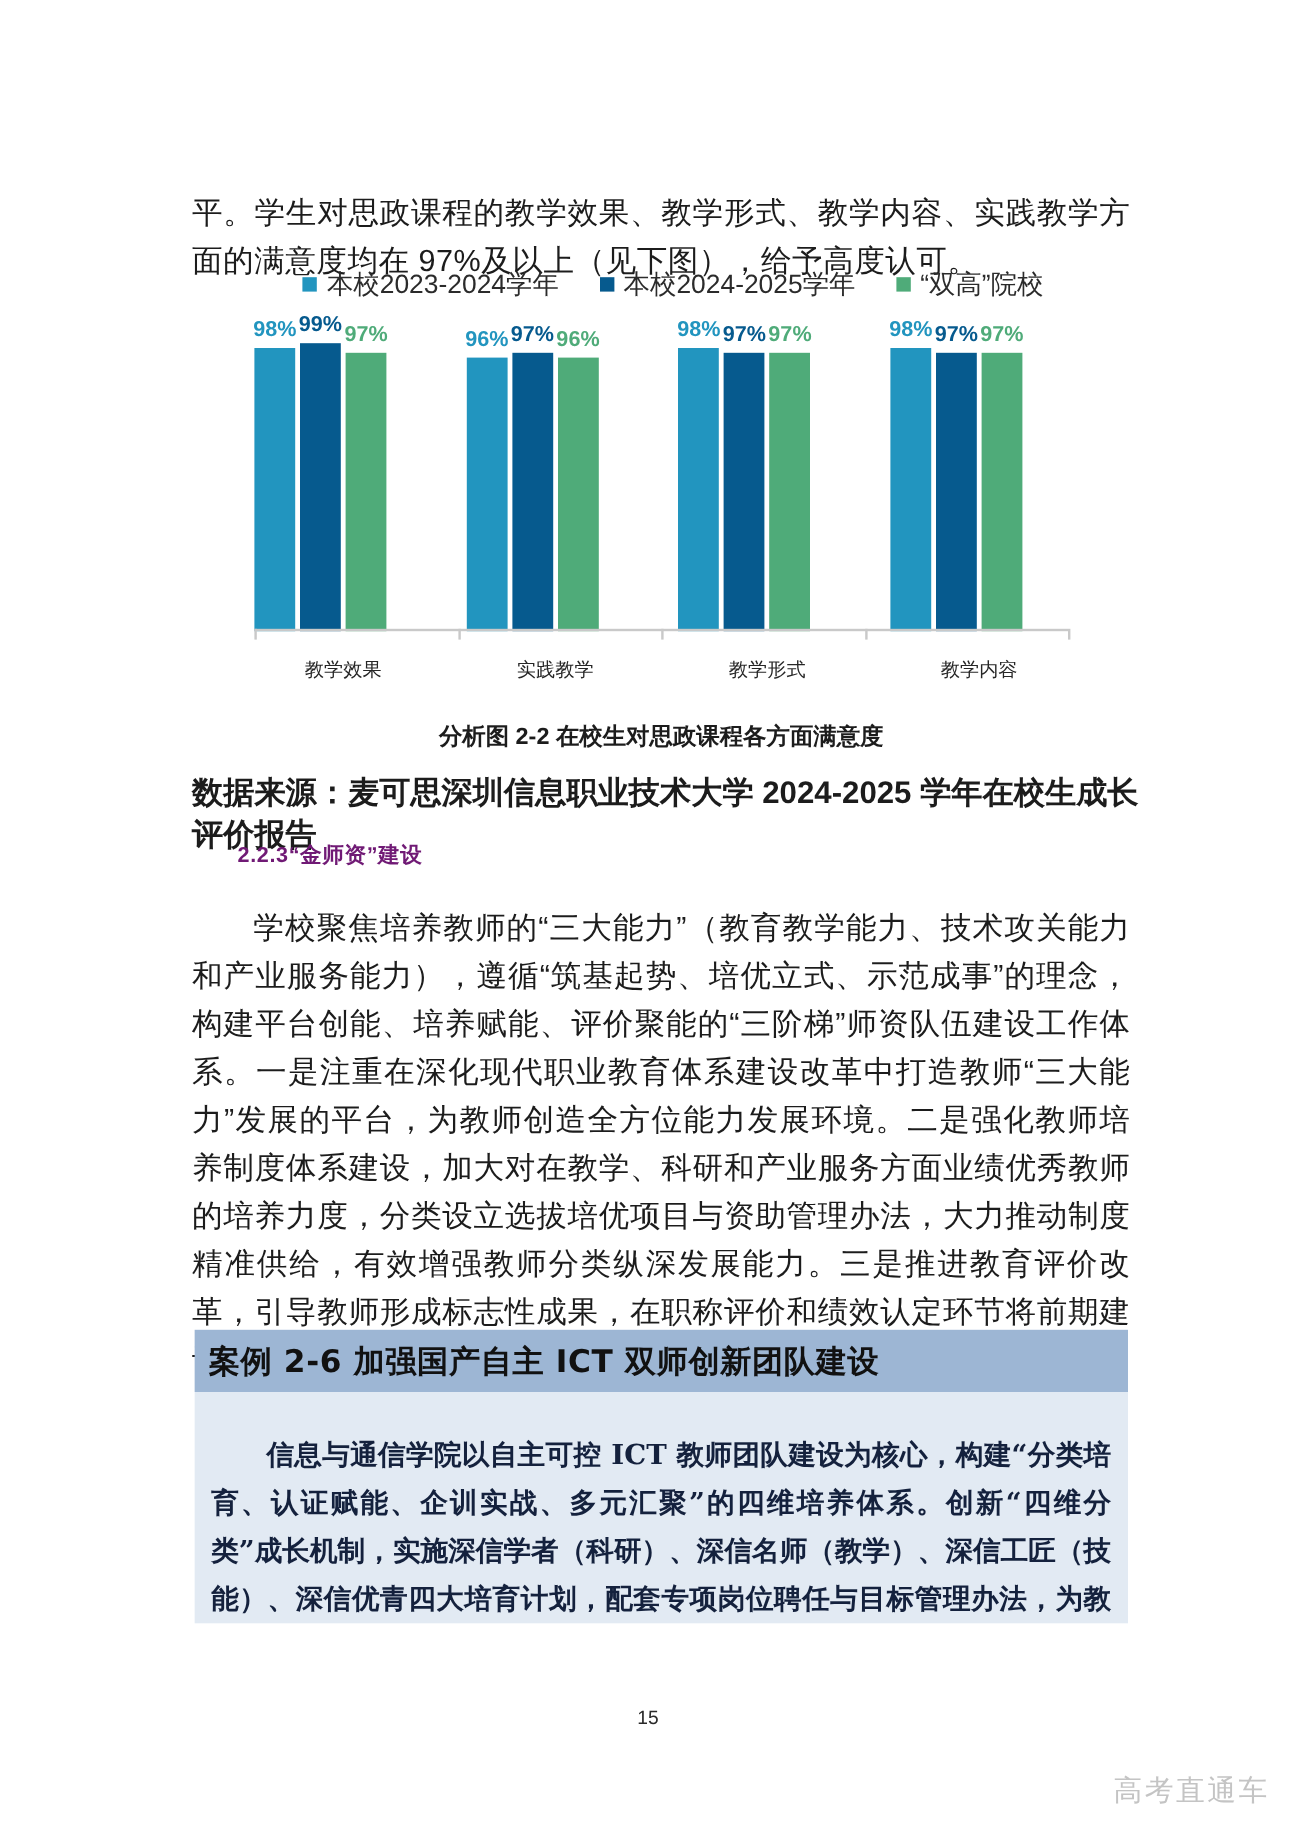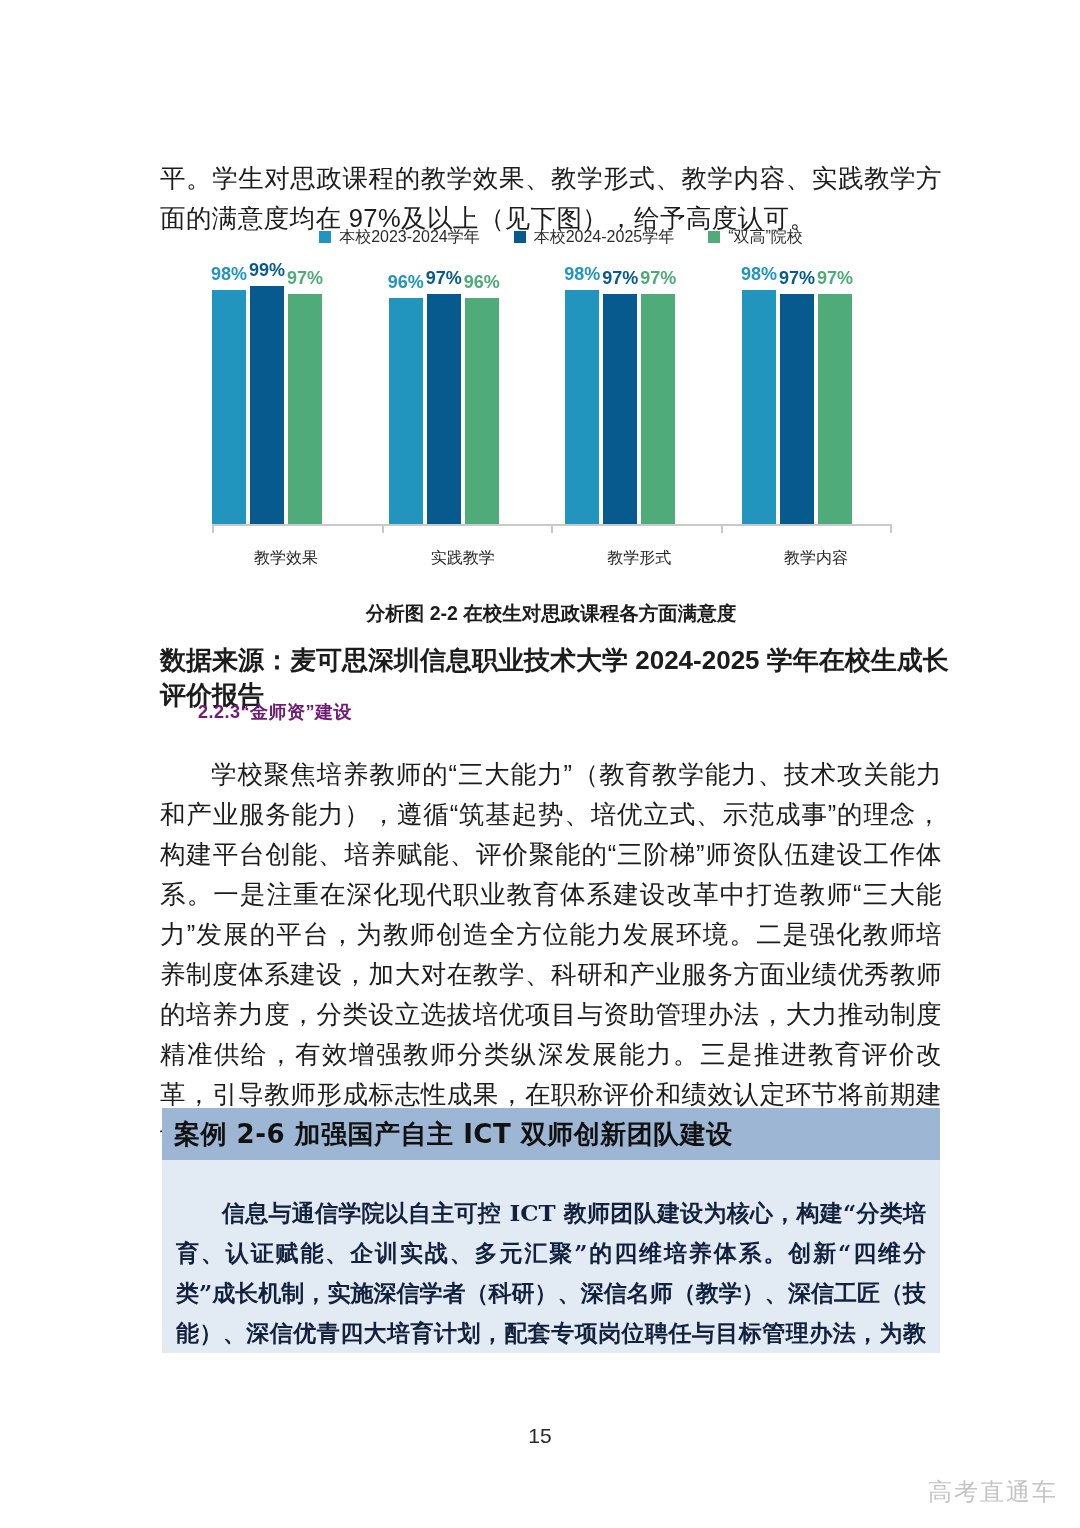--- a/index.html
+++ b/index.html
@@ -53,21 +53,21 @@
     justify-content: center;
     align-items: center;
     gap: 34px;
     height: 30px;
     padding-left: 20px;
   }
   .legend-item {
     display: flex;
     align-items: center;
     gap: 8px;
-    font-size: 16px;
+    font-size: 22px;
     color: #2b2b2b;
     white-space: nowrap;
   }
   .legend-swatch {
     width: 12px;
     height: 12px;
     display: inline-block;
     flex: none;
   }
 
@@ -219,21 +219,21 @@
     font-weight: bold;
   }
 
   
   #page-number {
     position: absolute;
     left: 0;
     right: 0;
     top: 1424px;
     text-align: center;
-    font-size: 21px;
+    font-size: 16px;
     color: #2a2a2a;
   }
   #watermark {
     position: absolute;
     right: 22px;
     top: 1476px;
     font-size: 24px;
     color: #c4c4c4;
     letter-spacing: 2px;
   }

